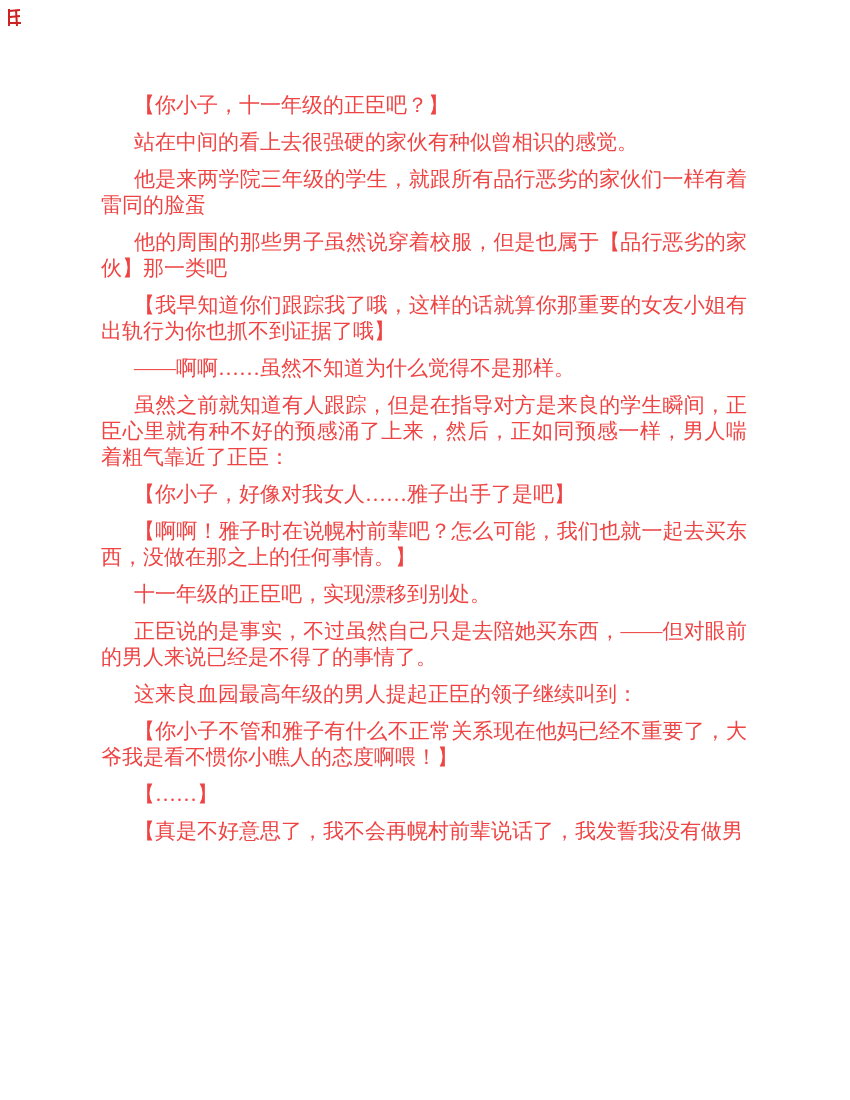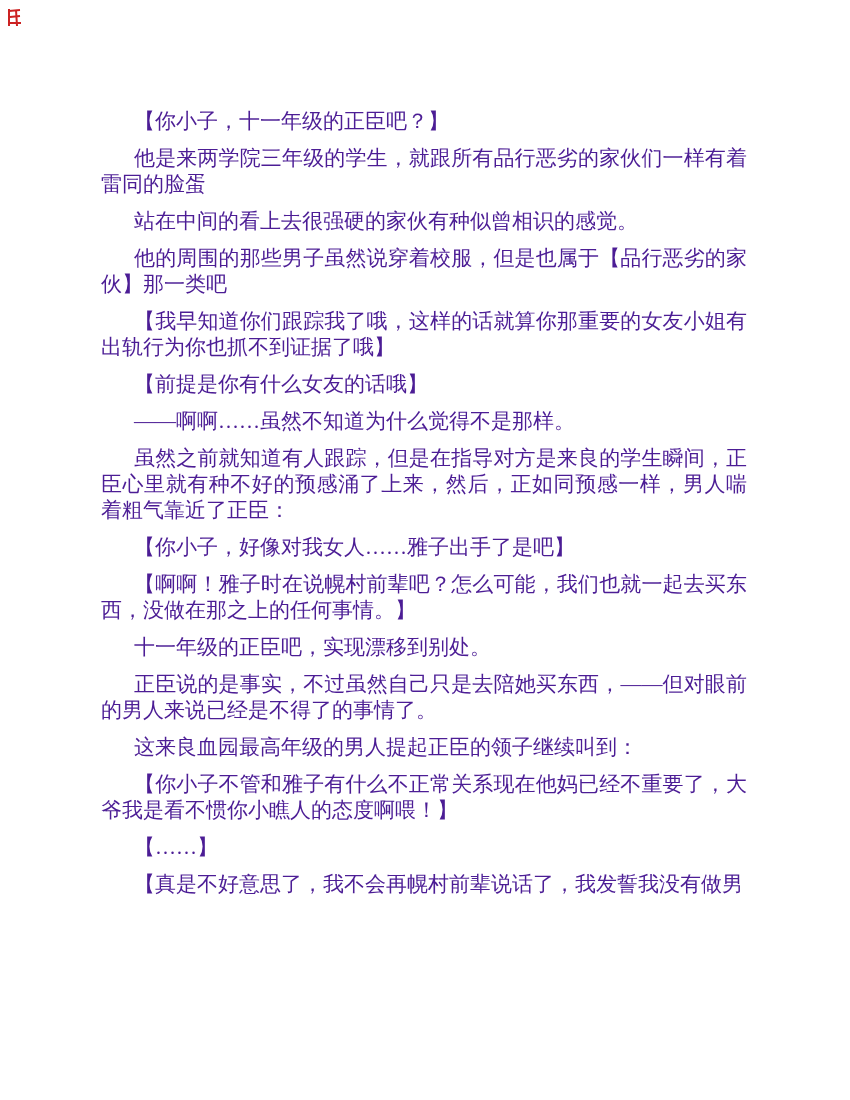--- a/index.html
+++ b/index.html
@@ -18,23 +18,23 @@
   .corner-mark {
     position: absolute;
     left: 7px;
     top: 6px;
     width: 15px;
     height: 22px;
   }
   .text-column {
     position: absolute;
     left: 101px;
-    top: 108px;
+    top: 92px;
     width: 646px;
-    color: #4c1d95;
+    color: #ef4444;
     font-size: 21px;
     line-height: 26px;
     text-align: justify;
     text-justify: inter-ideograph;
     letter-spacing: 0;
   }
   .text-column p {
     margin: 11px 0 0 0;
     padding: 0;
     text-indent: 33px;
@@ -54,25 +54,24 @@
       <line x1="2" y1="3" x2="2" y2="20"></line>
       <line x1="2" y1="5" x2="13" y2="4"></line>
       <line x1="3" y1="11" x2="13" y2="10"></line>
       <line x1="3" y1="17" x2="14" y2="17"></line>
       <line x1="9" y1="4" x2="10" y2="20"></line>
     </g>
   </svg>
 
   <div class="text-column">
     <p>【你小子，十一年级的正臣吧？】</p>
+    <p>站在中间的看上去很强硬的家伙有种似曾相识的感觉。</p>
     <p>他是来两学院三年级的学生，就跟所有品行恶劣的家伙们一样有着雷同的脸蛋</p>
-    <p>站在中间的看上去很强硬的家伙有种似曾相识的感觉。</p>
     <p>他的周围的那些男子虽然说穿着校服，但是也属于【品行恶劣的家伙】那一类吧</p>
     <p>【我早知道你们跟踪我了哦，这样的话就算你那重要的女友小姐有出轨行为你也抓不到证据了哦】</p>
-    <p>【前提是你有什么女友的话哦】</p>
     <p>——啊啊……虽然不知道为什么觉得不是那样。</p>
     <p>虽然之前就知道有人跟踪，但是在指导对方是来良的学生瞬间，正臣心里就有种不好的预感涌了上来，然后，正如同预感一样，男人喘着粗气靠近了正臣：</p>
     <p>【你小子，好像对我女人……雅子出手了是吧】</p>
     <p>【啊啊！雅子时在说幌村前辈吧？怎么可能，我们也就一起去买东西，没做在那之上的任何事情。】</p>
     <p>十一年级的正臣吧，实现漂移到别处。</p>
     <p>正臣说的是事实，不过虽然自己只是去陪她买东西，——但对眼前的男人来说已经是不得了的事情了。</p>
     <p>这来良血园最高年级的男人提起正臣的领子继续叫到：</p>
     <p>【你小子不管和雅子有什么不正常关系现在他妈已经不重要了，大爷我是看不惯你小瞧人的态度啊喂！】</p>
     <p>【……】</p>
     <p>【真是不好意思了，我不会再幌村前辈说话了，我发誓我没有做男</p>

